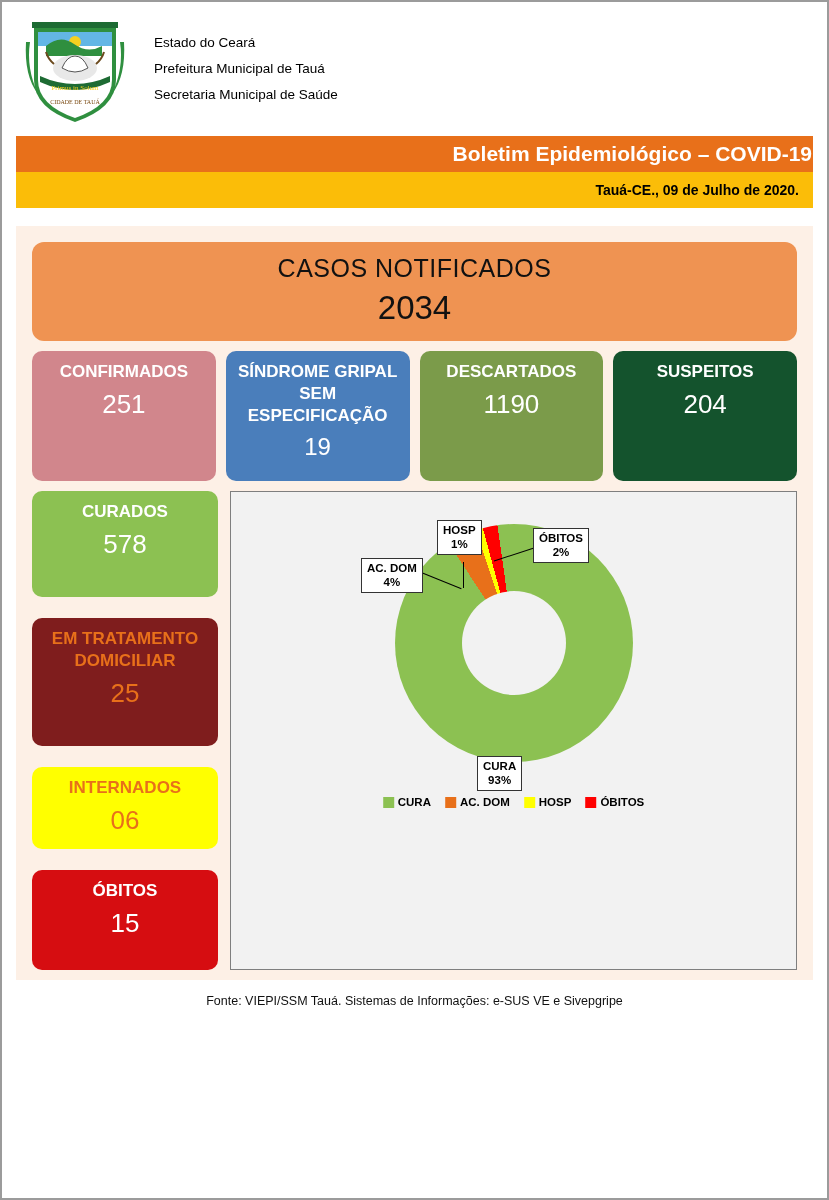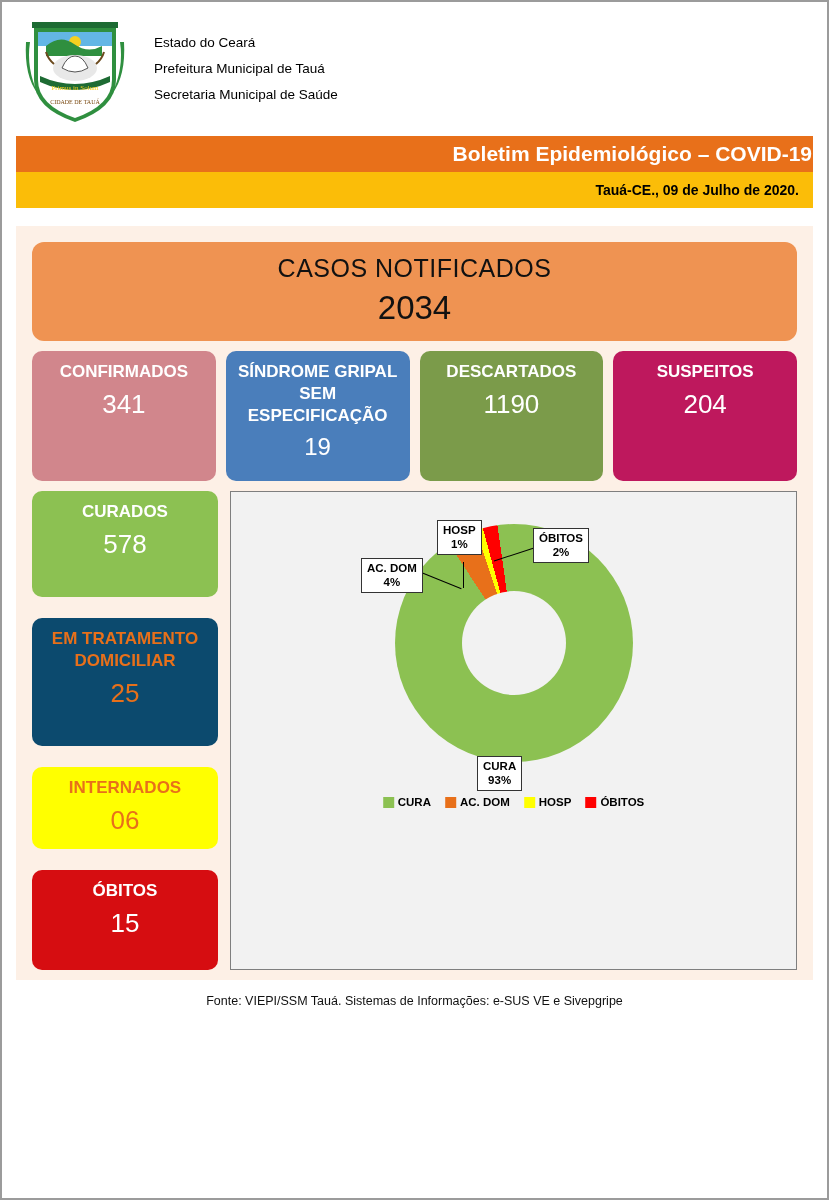--- a/index.html
+++ b/index.html
@@ -137,37 +137,37 @@
     font-size: 17px;
     line-height: 22px;
   }
   .card .val {
     font-size: 26px;
     margin-top: 6px;
   }
   .c-confirm { background: #d1868c; color: #fff; min-height: 130px; }
   .c-sind    { background: #4a7ebb; color: #fff; min-height: 130px; }
   .c-desc    { background: #7b9b4a; color: #fff; min-height: 130px; }
-  .c-susp    { background: #be185d; color: #fff; min-height: 130px; }
+  .c-susp    { background: #14532d; color: #fff; min-height: 130px; }
   .c-sind .val { font-size: 24px; }
 
   .lower {
     display: flex;
     gap: 12px;
     margin-top: 10px;
   }
   .col-left {
     width: 186px;
     flex: 0 0 186px;
     display: flex;
     flex-direction: column;
     gap: 21px;
   }
   .c-cura  { background: #8cc152; color: #fff; min-height: 106px; }
-  .c-trat  { background: #0c4a6e; color: #e8701a; min-height: 128px; }
+  .c-trat  { background: #7f1d1d; color: #e8701a; min-height: 128px; }
   .c-trat .lbl { color: #e8701a; }
   .c-trat .val { color: #e8701a; }
   .c-inter { background: #ffff00; color: #e8701a; min-height: 82px; }
   .c-inter .lbl { color: #e8701a; }
   .c-inter .val { color: #e8701a; }
   .c-obito { background: #d60d11; color: #fff; min-height: 100px; }
 
   
   .chartbox {
     flex: 1 1 auto;
@@ -294,21 +294,21 @@
   <div class="panel">
 
     <div class="notified">
       <div class="lbl">CASOS NOTIFICADOS</div>
       <div class="val">2034</div>
     </div>
 
     <div class="row4">
       <div class="card c-confirm">
         <div class="lbl">CONFIRMADOS</div>
-        <div class="val">341</div>
+        <div class="val">251</div>
       </div>
       <div class="card c-sind">
         <div class="lbl">SÍNDROME GRIPAL SEM ESPECIFICAÇÃO</div>
         <div class="val">19</div>
       </div>
       <div class="card c-desc">
         <div class="lbl">DESCARTADOS</div>
         <div class="val">1190</div>
       </div>
       <div class="card c-susp">

